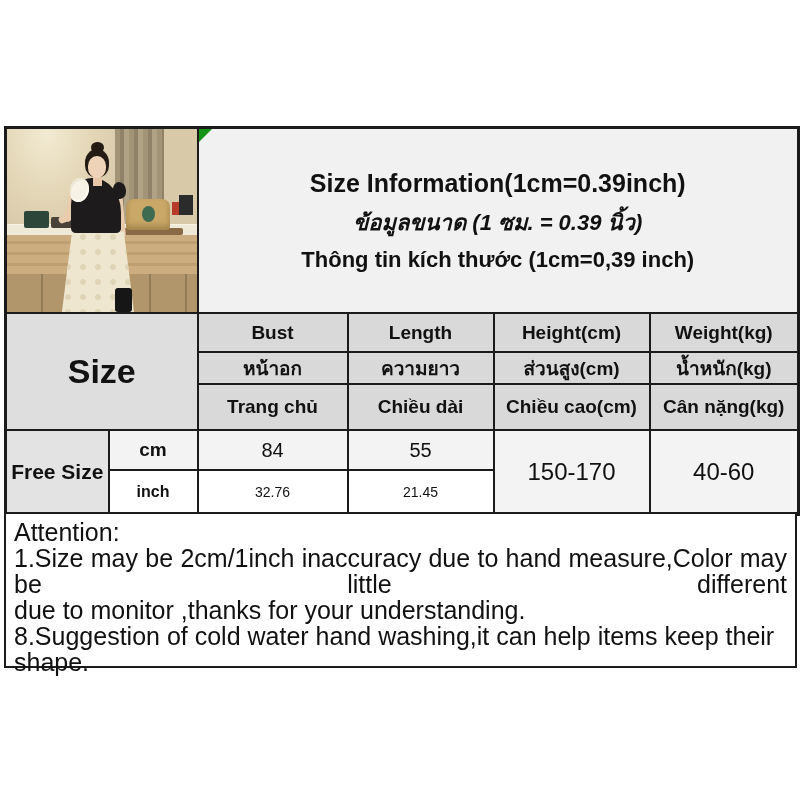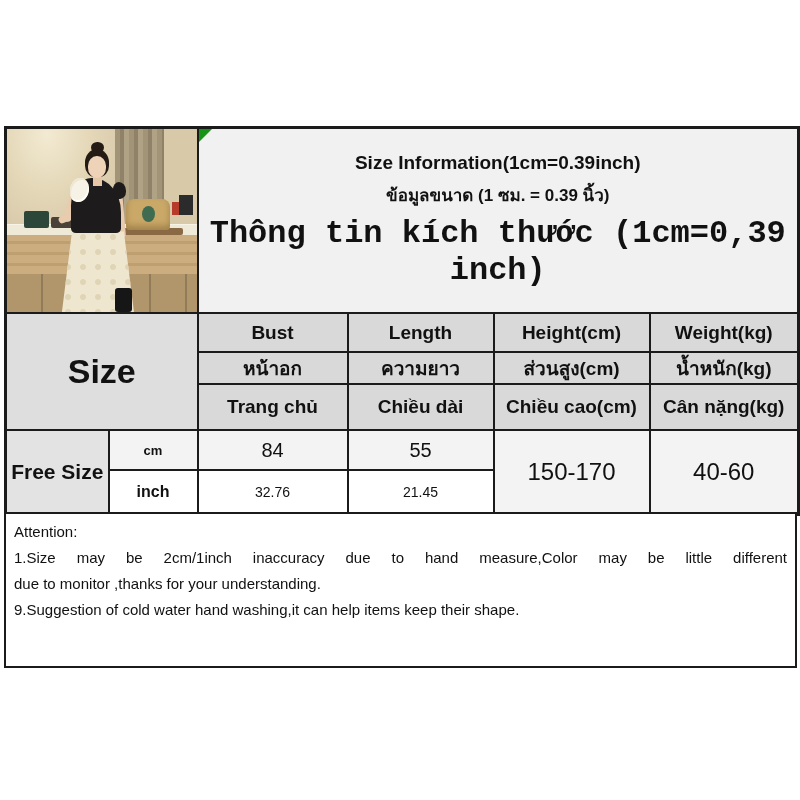--- a/index.html
+++ b/index.html
@@ -8,39 +8,39 @@
 
   
   .sheet { position:absolute; left:4px; top:126px; width:793px; border-collapse:collapse; table-layout:fixed; }
   .sheet td { border:2px solid #1b1b1b; text-align:center; vertical-align:middle; overflow:hidden; }
   .sheet { border:3px solid #1b1b1b; }
 
   .photo-cell { padding:0; background:#d9cbab; }
   .title-cell { background:#f1f1f1; position:relative; }
 
   .title-lines { display:flex; flex-direction:column; gap:7px; justify-content:center; align-items:center; height:100%; }
-  .t-en { font-size:19px; font-weight:bold; }
-  .t-th { font-size:17px; font-weight:bold; }
-  .t-vi { font-size:32px; font-weight:bold;font-family:Liberation Mono, monospace; }
+  .t-en { font-size:25px; font-weight:bold; }
+  .t-th { font-size:22px; font-weight:bold;font-style:italic; }
+  .t-vi { font-size:22px; font-weight:bold; }
 
   .corner-tri { position:absolute; left:0; top:0; width:0; height:0;
     border-top:13px solid var(--green,#169416); border-right:13px solid transparent; }
 
   .hdr  { background:#d9d9d9; font-weight:bold; font-size:19px; }
   .size-cell { background:#dedede; font-weight:bold; font-size:34px; }
   .freesize-cell { background:#e3e3e3; font-weight:bold; font-size:21px; }
-  .unit-cm   { background:#f3f3f3; font-weight:bold; font-size:13px; }
+  .unit-cm   { background:#f3f3f3; font-weight:bold; font-size:19px; }
   .unit-inch { background:#ffffff; font-weight:bold; font-size:16px; }
   .val-cm    { background:#f3f3f3; font-size:20px; }
   .val-inch  { background:#ffffff; font-size:14px; }
   .val-merged{ background:#f3f3f3; font-size:24px; }
 
   
   .attention { position:absolute; left:4px; top:512px; width:793px; height:156px;
-    border:2px solid #1b1b1b; background:#fff; padding:5px 8px; font-size:15px; line-height:26px; }
+    border:2px solid #1b1b1b; background:#fff; padding:5px 8px; font-size:25px; line-height:26px; }
   .attention .just { text-align:justify; text-align-last:justify; }
 
   
   .scene { position:relative; width:100%; height:183px; background:#d6c7a7; overflow:hidden; }
   .scene div { position:absolute; }
   .wall-light { left:0; top:0; width:60%; height:56%;
      background:radial-gradient(ellipse at 35% 5%, #f2ead2 0%, #e3d6b6 45%, #cfc0a0 100%); }
   .wood-panel { left:57%; top:0; width:26%; height:56%;
      background:repeating-linear-gradient(90deg,#a29476 0 5px,#8f8268 5px 9px,#b0a285 9px 14px); }
   .wall-right { left:83%; top:0; width:17%; height:56%; background:#d8c9a9; }
@@ -159,14 +159,14 @@
     <td class="val-inch">32.76</td>
     <td class="val-inch">21.45</td>
   </tr>
 </tbody>
   </table>
 
 <div class="attention">
   <div>Attention:</div>
   <div class="just">1.Size may be 2cm/1inch inaccuracy due to hand measure,Color may be little different</div>
   <div>due to monitor ,thanks for your understanding.</div>
-  <div>9.Suggestion of cold water hand washing,it can help items keep their shape.</div>
+  <div>8.Suggestion of cold water hand washing,it can help items keep their shape.</div>
 </div>
 
 </body></html>

